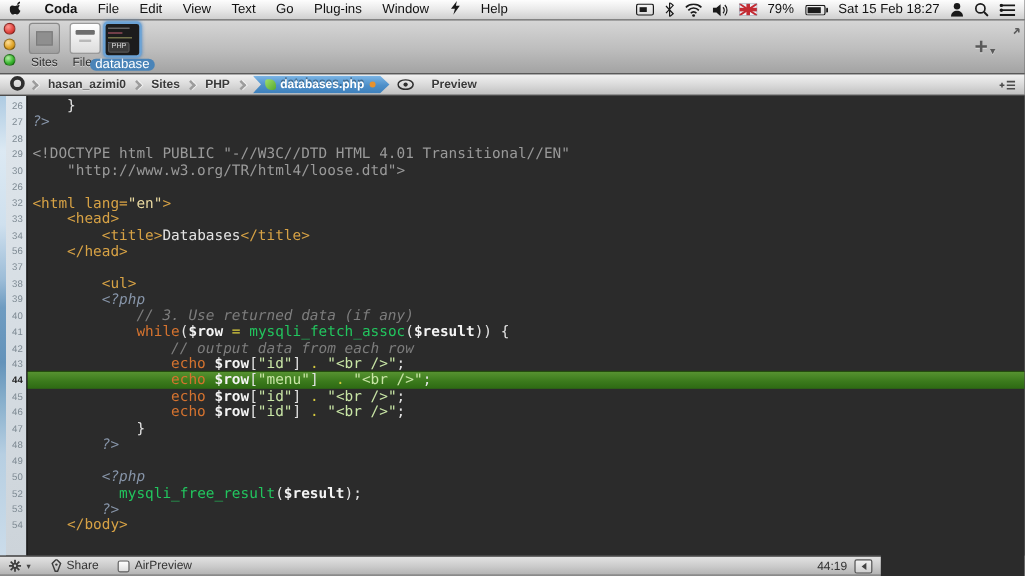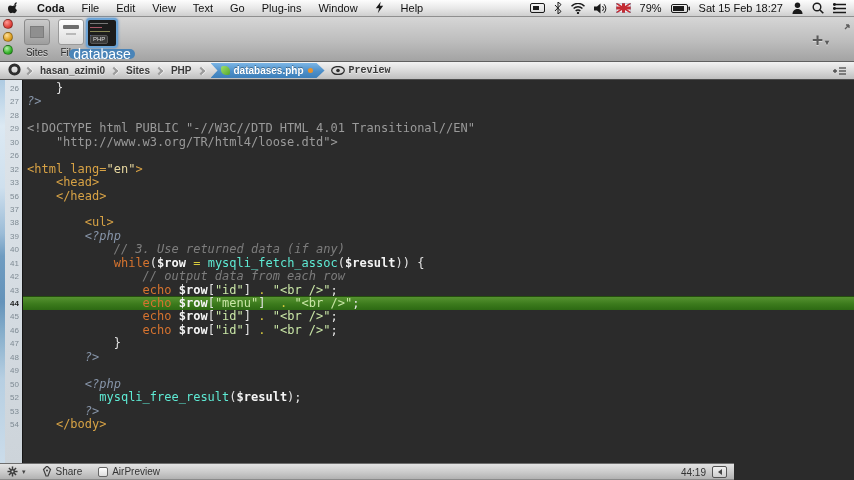--- a/index.html
+++ b/index.html
@@ -38,42 +38,42 @@
   .files-icon u { position:absolute; left:7px; right:7px; top:13px; height:2px; background:#b9b9b9; }
   #doc-tab { position:absolute; left:85px; top:1px; width:34px; display:flex; flex-direction:column; align-items:center; }
   .doc-thumb { width:32px; height:30px; border-radius:4px; border:2px solid #6ba3d6; background:#1c1c1c;
     box-shadow:0 0 3px rgba(60,130,200,.8); position:relative; overflow:hidden; }
   .doc-thumb b { position:absolute; left:2px; top:3px; width:18px; height:1px; background:#777; }
   .doc-thumb b:nth-child(2){ top:7px; width:12px; background:#a56; }
   .doc-thumb b:nth-child(3){ top:11px; width:20px; background:#885; }
   .doc-thumb b:nth-child(4){ top:15px; width:10px; background:#569; }
   .php-badge { position:absolute; left:2px; bottom:2px; font-size:6px; color:#ddd; background:#3a3a3a;
     border:1px solid #555; border-radius:2px; padding:0 2px; line-height:7px; }
-  .doc-tab-label { margin-top:1px; font-size:14px; color:#fff; background:#4a84b8; border-radius:5px; padding:0 4px; line-height:10px; }
+  .doc-tab-label { margin-top:1px; font-size:11px; color:#fff; background:#4a84b8; border-radius:5px; padding:0 4px; line-height:10px; }
   #tb-plus { position:absolute; right:18px; top:12px; width:24px; height:22px; display:flex; align-items:center; gap:2px;
     color:#5a5a5a; font-size:19px; font-weight:bold; text-shadow:0 1px 0 rgba(255,255,255,.45); cursor:default; }
   #tb-plus .chev { font-size:8px; margin-top:5px; }
   #tb-expand { position:absolute; right:2px; top:1px; }
 
   
   #pathbar { position:absolute; top:62px; left:0; width:854px; height:18px;
     background:linear-gradient(180deg,#f2f2f2 0%,#d8d8d8 55%,#bfbfbf 100%);
     border-bottom:1px solid #4c4c4c; display:flex; align-items:center; padding:0 6px;
     font-size:10px; font-weight:bold; color:#3a3a3a; }
   .crumb { padding:0 4px; text-shadow:0 1px 0 rgba(255,255,255,.6); cursor:default; white-space:nowrap; }
   .crumb-sep { width:6px; height:6px; border-top:2px solid #9c9c9c; border-right:2px solid #9c9c9c;
     transform:rotate(45deg); margin:0 5px 0 2px; box-shadow:1px -1px 0 rgba(255,255,255,.55); flex:none; }
   #crumb-root { margin:0 2px 0 2px; }
   #crumb-active { display:flex; align-items:center; gap:4px; height:15px; padding:0 12px 0 10px; margin:0 2px;
     color:#fff; text-shadow:0 -1px 0 rgba(0,0,0,.35);
     background:linear-gradient(180deg,#7cb6e6 0%,#4d8fc9 55%,#3d7fba 100%);
     clip-path:polygon(0% 0%, calc(100% - 8px) 0%, 100% 50%, calc(100% - 8px) 100%, 0% 100%, 7px 50%);text-align:right; }
   .leaf-icon { width:9px; height:9px; border-radius:2px 5px 2px 5px; background:linear-gradient(135deg,#9fe06a,#56a82e); flex:none; }
   .mod-dot { width:5px; height:5px; border-radius:50%; background:#e8922e; flex:none; }
-  #crumb-preview { display:flex; align-items:center; gap:4px; margin-left:4px;font-family:Liberation Mono, monospace; }
+  #crumb-preview { display:flex; align-items:center; gap:15px; margin-left:4px; }
   #pathbar-add { margin-left:auto; display:flex; align-items:center; color:#4d4d4d; font-size:11px; font-weight:bold;
     text-shadow:0 1px 0 rgba(255,255,255,.5); padding-right:2px; }
 
   
   #editor { position:absolute; top:80px; left:0; width:854px; height:383px; background:#2b2b2b; overflow:hidden;
     font-family:"DejaVu Sans Mono", monospace; font-size:12px; line-height:13.45px; }
   #gutter-bg { position:absolute; left:0; top:0; bottom:0; width:23px;
     background:linear-gradient(180deg,#dfe6ec,#cdd4da); border-right:1px solid #161616; }
   #scroll-strip { position:absolute; left:0; top:0; bottom:0; width:5px;
     background:linear-gradient(180deg,#aecbe2 0%,#dce9f3 12%,#cfe0ee 28%,#9cbcd7 40%,#6f9cc1 46%,#6493ba 58%,#86aecb 66%,#b7cfe2 78%,#cbdcea 100%); }
@@ -85,21 +85,21 @@
   .code { flex:1; padding-left:4px; color:#e4e4e4; }
   .code-row.hl .code { background:linear-gradient(180deg,#569230 0%,#3b7a1c 55%,#2d6913 100%);
     border-top:1px solid #244d0e; margin-top:-1px; }
   .seg-p  { color:#e4e4e4; }
   .seg-t  { color:#d7a245; }
   .seg-av { color:#e8d8a0; }
   .seg-d  { color:#9a9a9a; }
   .seg-q  { color:#8795a9; font-style:italic; }
   .seg-c  { color:#7d7d7d; font-style:italic; }
   .seg-k  { color:#d5732f; }
-  .seg-f  { color:#5eead4; }
+  .seg-f  { color:#22c55e; }
   .seg-v  { color:#f4f4f4; font-weight:bold; }
   .seg-o  { color:#d6ca3d; }
   .seg-st { color:#c9e6a6; }
 
   
   #statusbar { position:absolute; top:463px; left:0; width:734px; height:17px;
     background:linear-gradient(180deg,#e3e3e3 0%,#cacaca 55%,#b2b2b2 100%);
     border-top:1px solid #6e6e6e; border-bottom:1px solid #8a8a8a;
     display:flex; align-items:center; padding:0 7px; font-size:10px; color:#333; }
   .sb-group { display:flex; align-items:center; gap:4px; margin-right:16px; cursor:default; }
@@ -290,20 +290,21 @@
     <div id="scroll-strip"></div>
     <div id="code-lines">
         <div class="code-row"><span class="ln">26</span><span class="code"><span class="seg-p">    }</span></span></div>
         <div class="code-row"><span class="ln">27</span><span class="code"><span class="seg-q">?&gt;</span></span></div>
         <div class="code-row"><span class="ln">28</span><span class="code"></span></div>
         <div class="code-row"><span class="ln">29</span><span class="code"><span class="seg-d">&lt;!DOCTYPE html PUBLIC "-//W3C//DTD HTML 4.01 Transitional//EN"</span></span></div>
         <div class="code-row"><span class="ln">30</span><span class="code"><span class="seg-d">    "http://www.w3.org/TR/html4/loose.dtd"&gt;</span></span></div>
         <div class="code-row"><span class="ln">26</span><span class="code"></span></div>
         <div class="code-row"><span class="ln">32</span><span class="code"><span class="seg-t">&lt;html lang=</span><span class="seg-av">"en"</span><span class="seg-t">&gt;</span></span></div>
         <div class="code-row"><span class="ln">33</span><span class="code"><span class="seg-p">    </span><span class="seg-t">&lt;head&gt;</span></span></div>
+        <div class="code-row"><span class="ln">34</span><span class="code"><span class="seg-p">        </span><span class="seg-t">&lt;title&gt;</span><span class="seg-p">Databases</span><span class="seg-t">&lt;/title&gt;</span></span></div>
         <div class="code-row"><span class="ln">56</span><span class="code"><span class="seg-p">    </span><span class="seg-t">&lt;/head&gt;</span></span></div>
         <div class="code-row"><span class="ln">37</span><span class="code"></span></div>
         <div class="code-row"><span class="ln">38</span><span class="code"><span class="seg-p">        </span><span class="seg-t">&lt;ul&gt;</span></span></div>
         <div class="code-row"><span class="ln">39</span><span class="code"><span class="seg-q">        &lt;?php</span></span></div>
         <div class="code-row"><span class="ln">40</span><span class="code"><span class="seg-c">            // 3. Use returned data (if any)</span></span></div>
         <div class="code-row"><span class="ln">41</span><span class="code"><span class="seg-p">            </span><span class="seg-k">while</span><span class="seg-p">(</span><span class="seg-v">$row</span><span class="seg-p"> </span><span class="seg-o">=</span><span class="seg-p"> </span><span class="seg-f">mysqli_fetch_assoc</span><span class="seg-p">(</span><span class="seg-v">$result</span><span class="seg-p">)) {</span></span></div>
         <div class="code-row"><span class="ln">42</span><span class="code"><span class="seg-c">                // output data from each row</span></span></div>
         <div class="code-row"><span class="ln">43</span><span class="code"><span class="seg-p">                </span><span class="seg-k">echo</span><span class="seg-p"> </span><span class="seg-v">$row</span><span class="seg-p">[</span><span class="seg-st">"id"</span><span class="seg-p">] </span><span class="seg-o">.</span><span class="seg-p"> </span><span class="seg-st">"&lt;br /&gt;"</span><span class="seg-p">;</span></span></div>
         <div class="code-row hl"><span class="ln">44</span><span class="code"><span class="seg-p">                </span><span class="seg-k">echo</span><span class="seg-p"> </span><span class="seg-v">$row</span><span class="seg-p">[</span><span class="seg-st">"menu"</span><span class="seg-p">]  </span><span class="seg-o">.</span><span class="seg-p"> </span><span class="seg-st">"&lt;br /&gt;"</span><span class="seg-p">;</span></span></div>
         <div class="code-row"><span class="ln">45</span><span class="code"><span class="seg-p">                </span><span class="seg-k">echo</span><span class="seg-p"> </span><span class="seg-v">$row</span><span class="seg-p">[</span><span class="seg-st">"id"</span><span class="seg-p">] </span><span class="seg-o">.</span><span class="seg-p"> </span><span class="seg-st">"&lt;br /&gt;"</span><span class="seg-p">;</span></span></div>

